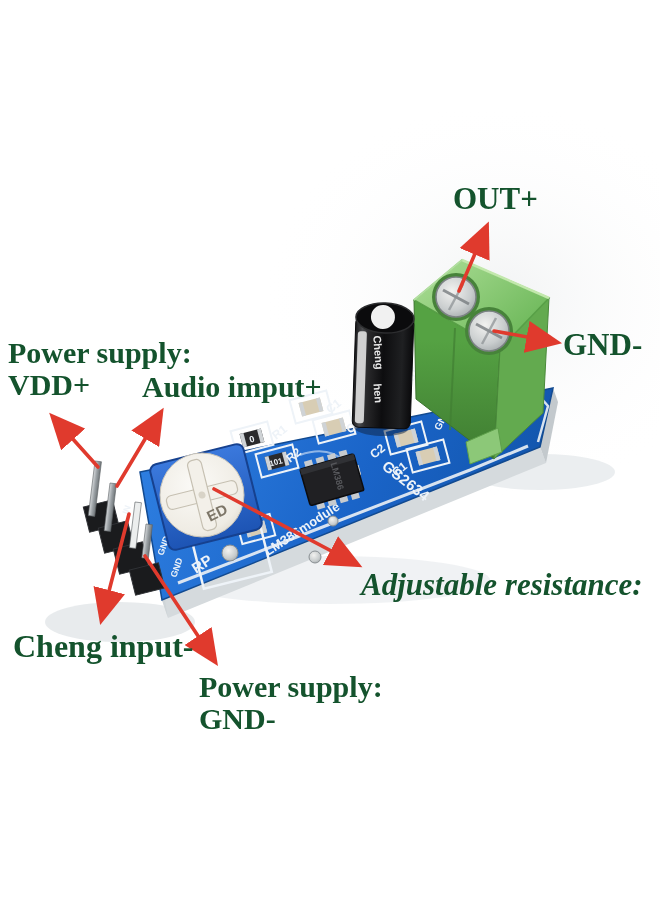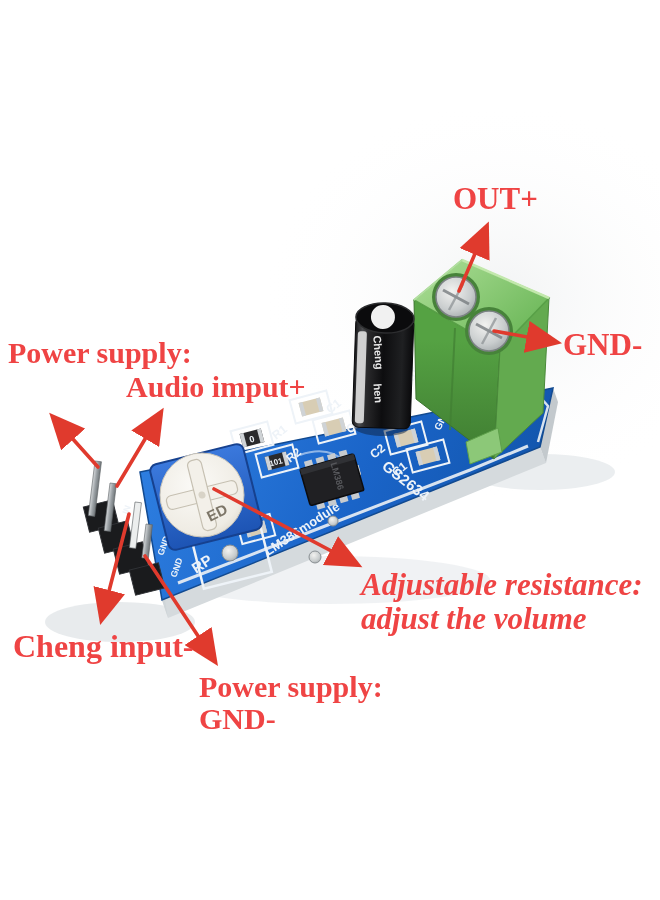--- a/index.html
+++ b/index.html
@@ -1,25 +1,25 @@
 <!DOCTYPE html>
 <html><head>
 <meta charset="utf-8">
 <style>
   html,body{margin:0;padding:0;background:#ffffff;}
   #stage{position:relative;width:660px;height:900px;overflow:hidden;
          font-family:"Liberation Serif", serif;background:#ffffff;}
   #scene{position:absolute;left:0;top:0;}
-  .lbl{position:absolute;font-weight:700;color:#ef4444;line-height:1.06;
+  .lbl{position:absolute;font-weight:700;color:#14532d;line-height:1.06;
        white-space:nowrap;font-size:30px;letter-spacing:0px;}
   .lbl .ln{display:block;}
   #lbl-out{left:453px;top:183px;font-size:31px;}
   #lbl-gnd-right{left:563px;top:329px;font-size:31px;}
   #lbl-power-top{left:8px;top:337px;}
-  #lbl-audio-plus{left:126px;top:371px;}
+  #lbl-audio-plus{left:142px;top:371px;}
   #lbl-audio-minus{left:13px;top:630px;font-size:32px;}
   #lbl-power-bottom{left:199px;top:671px;}
   #lbl-adjust{left:361px;top:568px;font-size:31px;line-height:1.1;font-style:italic;}
   .silk{font-family:"Liberation Sans", sans-serif;font-weight:700;fill:#eef3f8;}
 </style>
 </head>
 <body>
 
 <div id="stage">
 <svg id="scene" width="660" height="900" viewBox="0 0 660 900">
@@ -259,24 +259,24 @@
     <line x1="129" y1="514" x2="102" y2="618" marker-end="url(#ah)"></line>
     <line x1="145" y1="556" x2="214" y2="660" marker-end="url(#ah)"></line>
     <line x1="214" y1="489" x2="356" y2="564" marker-end="url(#ah)"></line>
   </g>
 </svg>
 
 <div class="lbl" id="lbl-out">OUT+</div>
 <div class="lbl" id="lbl-gnd-right">GND-</div>
 <div class="lbl" id="lbl-power-top">
   <span class="ln">Power supply:</span>
+  <span class="ln">VDD+</span>
 </div>
 <div class="lbl" id="lbl-audio-plus">Audio imput+</div>
 <div class="lbl" id="lbl-audio-minus">Cheng input-</div>
 <div class="lbl" id="lbl-power-bottom">
   <span class="ln">Power supply:</span>
   <span class="ln">GND-</span>
 </div>
 <div class="lbl" id="lbl-adjust">
   <span class="ln">Adjustable resistance:</span>
-  <span class="ln">adjust the volume</span>
 </div>
 </div>
 
 </body></html>

